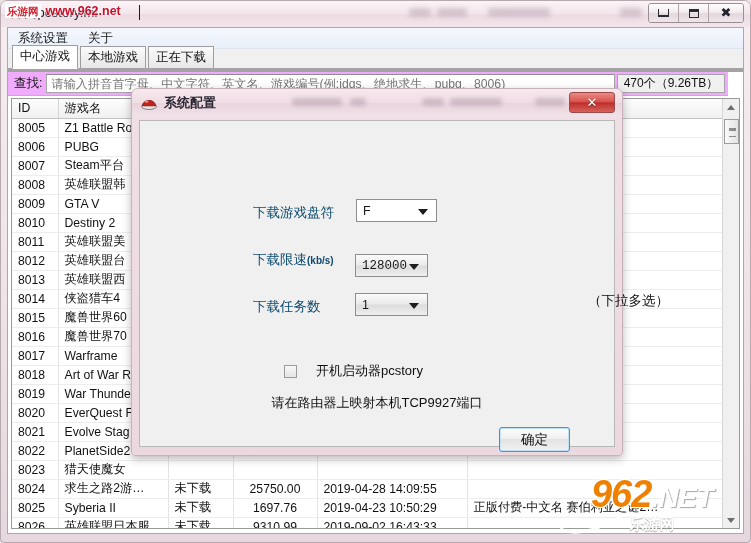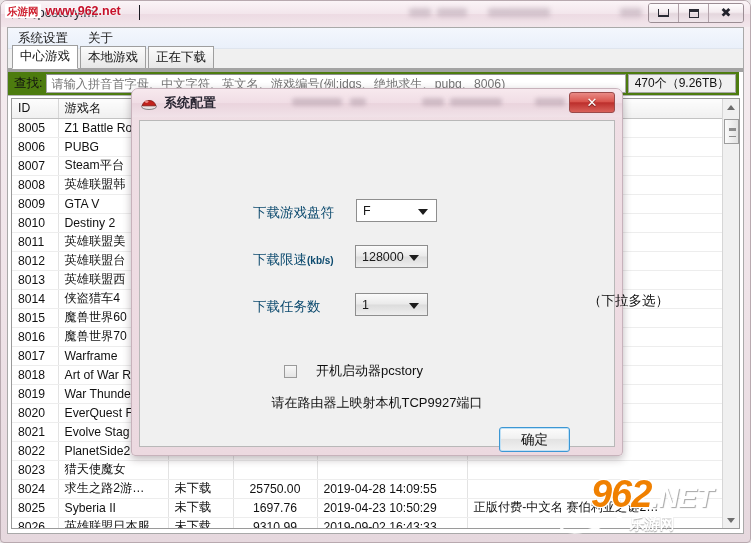--- a/index.html
+++ b/index.html
@@ -123,22 +123,22 @@
   .tab.active {
     background: #ffffff;
     z-index: 3;
     margin-bottom: -1px;
     padding-bottom: 4px;
     border-bottom: 1px solid #ffffff;
   }
 
   
   #searchrow {
-    position: absolute; left: 0; top: 44px; right: 4px; height: 24px;
-    background: #4d7c0f;
+    position: absolute; left: 0; top: 44px; right: 15px; height: 24px;
+    background: #f0abfc;
     display: flex; align-items: center;
     border-bottom: 1px solid #b7b7b7;
   }
   #search-label {
     font-size: 12.5px; color: #111; padding: 0 4px 0 6px; white-space: nowrap;
   }
   #search-input {
     flex: 1;
     height: 19px;
     border: 1px solid #a6a6a6;
@@ -661,21 +661,21 @@
       <span class="field-label" style="left:113px; top:83px;">下载游戏盘符</span>
       <div class="combo white" style="left:216px; top:78px; width:81px;">
         <span>F</span>
         <span class="caret"></span>
       </div>
       <span id="hint-multi">（下拉多选）</span>
 
       <span class="field-label" style="left:113px; top:130px;">
         <span>下载限速</span><span class="unit">(kb/s)</span>
       </span>
-      <div class="combo gray" style="left:215px; top:124px; width:73px;">
+      <div class="combo gray" style="left:215px; top:133px; width:73px;font-family:Liberation Mono, monospace;">
         <span>128000</span>
         <span class="caret"></span>
       </div>
 
       <span class="field-label" style="left:113px; top:177px;">下载任务数</span>
       <div class="combo gray" style="left:215px; top:172px; width:73px;">
         <span>1</span>
         <span class="caret"></span>
       </div>
 

